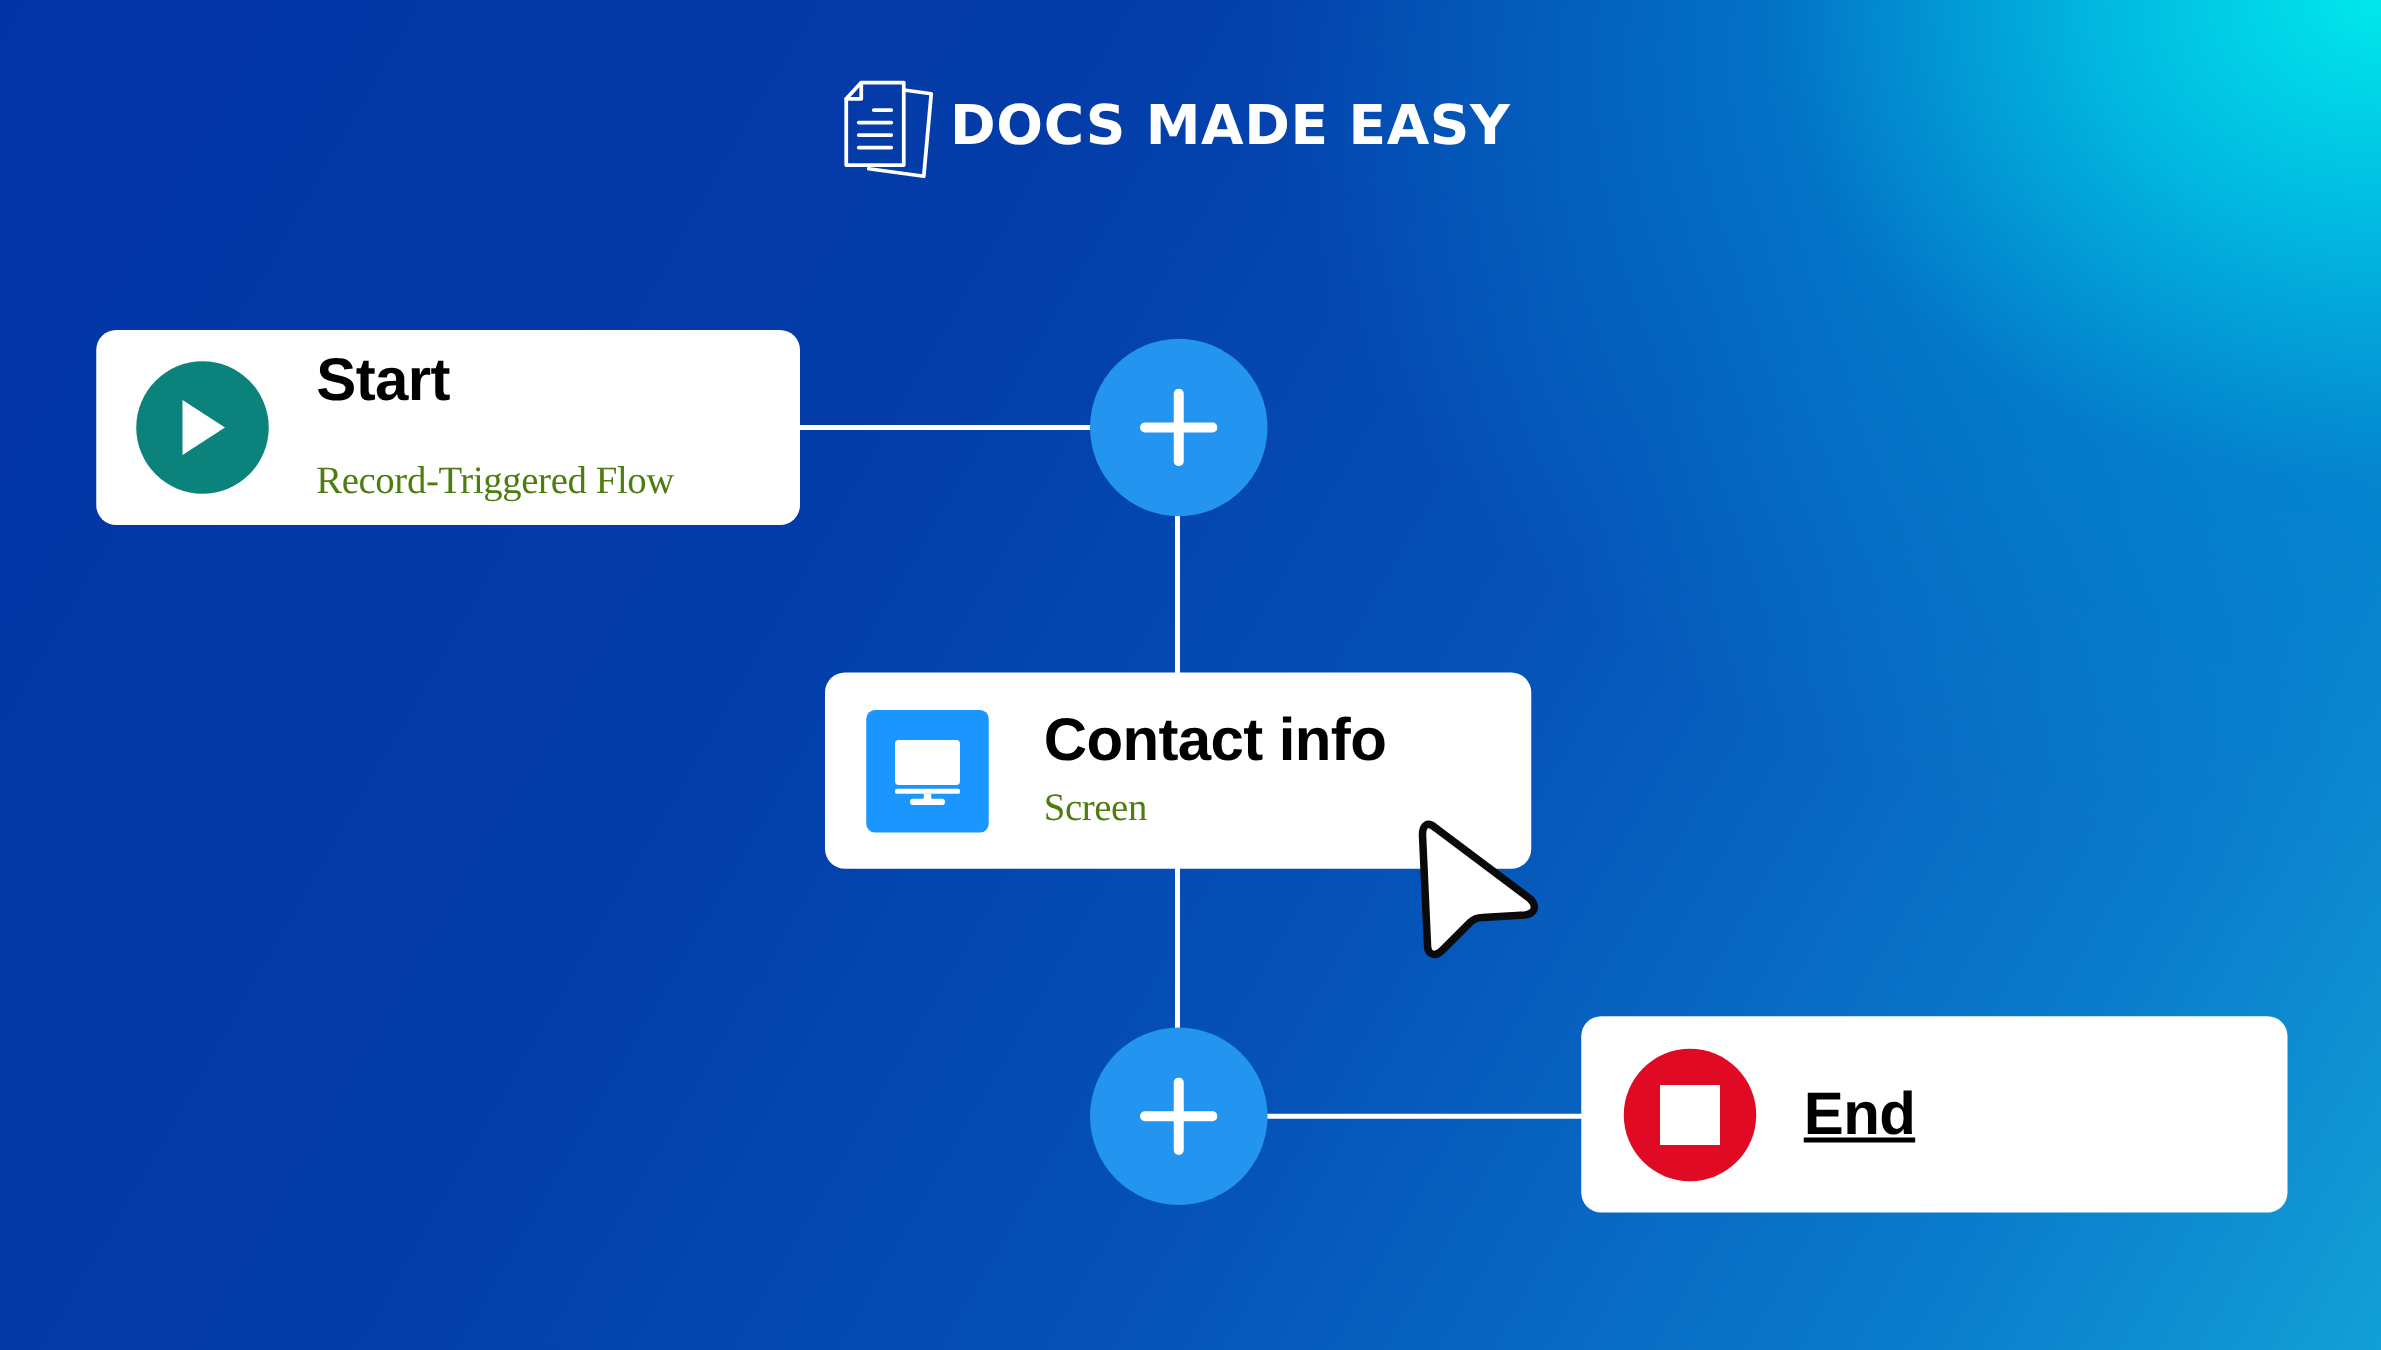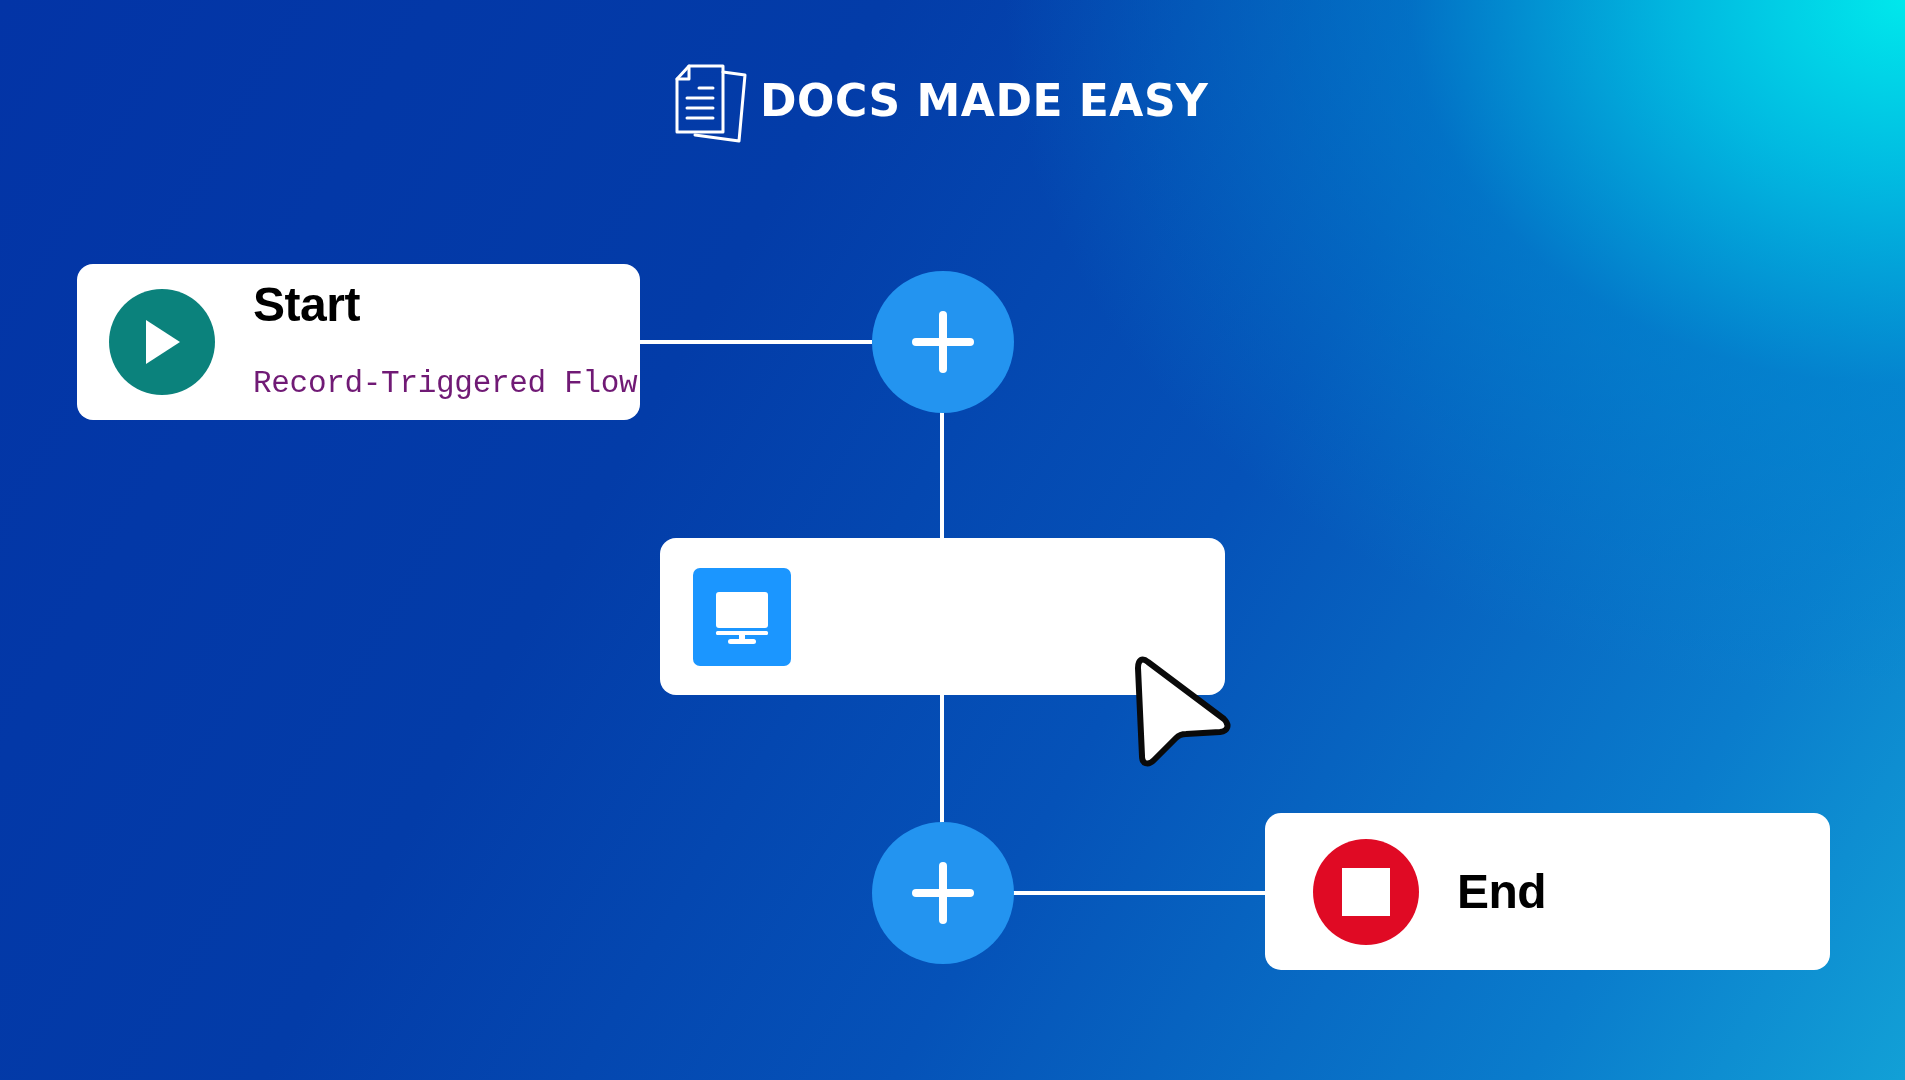--- a/index.html
+++ b/index.html
@@ -86,24 +86,24 @@
     .card-title {
       font-family: "Liberation Sans", sans-serif;
       font-weight: bold;
       font-size: 48px;
       line-height: 52px;
       color: #000000;
       white-space: nowrap;
       letter-spacing: -0.5px;
     }
     .card-subtitle {
-      font-family: Liberation Mono, monospace;
+      font-family: Liberation Serif, serif;
       font-size: 31px;
       line-height: 38px;
-      color: #701a75;
+      color: #4d7c0f;
       margin-top: 8px;
       white-space: nowrap;
       letter-spacing: -0.3px;
     }
     .plus-button {
       position: absolute;
       width: 142px;
       height: 142px;
       border-radius: 50%;
       background: #2394f0;
@@ -167,30 +167,34 @@
 
 <div class="card" style="left:660px; top:538px; width:565px; height:157px; padding-left:33px;">
   <div class="card-icon-square" style="background:#1b96ff;">
     <svg width="60" height="58" viewBox="0 0 60 58">
       <rect x="4" y="4" width="52" height="36" rx="3" fill="#ffffff"></rect>
       <rect x="4" y="43" width="52" height="4" rx="1.5" fill="#ffffff"></rect>
       <rect x="27" y="47" width="6" height="5" fill="#ffffff"></rect>
       <rect x="16" y="51" width="28" height="5" rx="2.5" fill="#ffffff"></rect>
     </svg>
   </div>
+  <div class="card-text" style="margin-left:44px; margin-top:-2px;">
+    <span class="card-title">Contact info</span>
+    <span class="card-subtitle">Screen</span>
+  </div>
 </div>
 
 <div class="plus-button" style="left:872px; top:822px;">
   <svg width="62" height="62" viewBox="0 0 62 62">
     <line x1="31" y1="4" x2="31" y2="58" stroke="#ffffff" stroke-width="8" stroke-linecap="round"></line>
     <line x1="4" y1="31" x2="58" y2="31" stroke="#ffffff" stroke-width="8" stroke-linecap="round"></line>
   </svg>
 </div>
 
-<div class="card" style="left:1265px; top:813px; width:565px; height:157px; padding-left:48px;">
+<div class="card" style="left:1265px; top:813px; width:565px; height:157px; padding-left:34px;text-decoration:underline;">
   <div class="card-icon-circle" style="background:#e00a24;">
     <svg width="50" height="50" viewBox="0 0 50 50">
       <rect x="1" y="1" width="48" height="48" fill="#ffffff"></rect>
     </svg>
   </div>
   <div class="card-text" style="margin-left:38px;">
     <span class="card-title">End</span>
   </div>
 </div>
 

